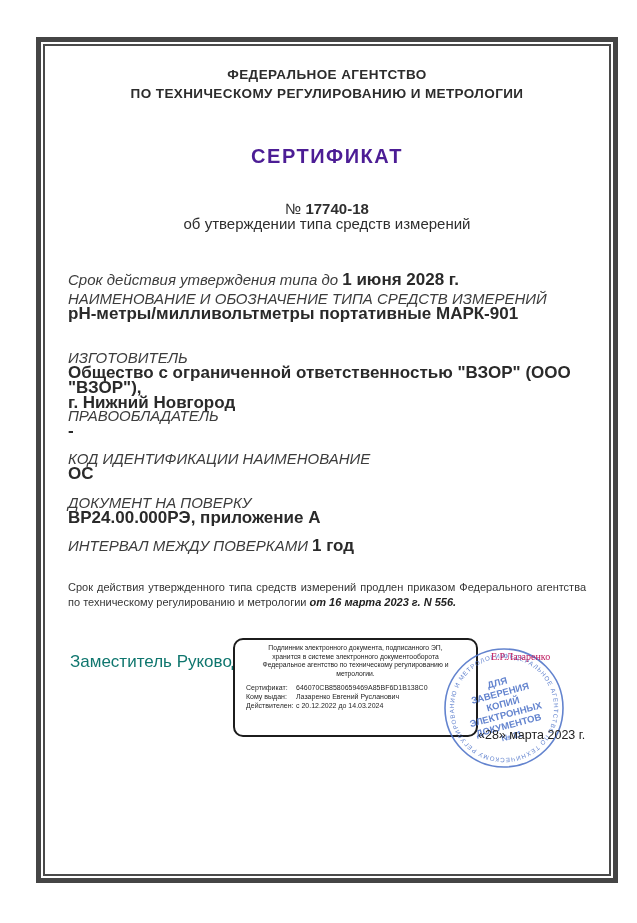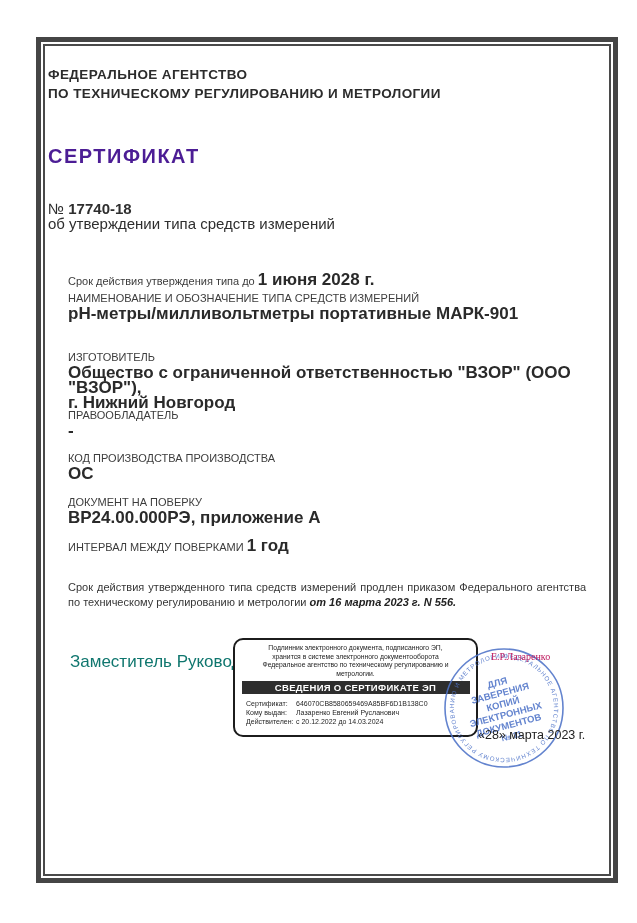--- a/index.html
+++ b/index.html
@@ -6,28 +6,28 @@
   body{
     width:637px;height:923px;position:relative;background:#ffffff;
     font-family:"Liberation Sans", sans-serif;color:#333;overflow:hidden;
   }
   .page{position:absolute;inset:0;background:#fff;}
   
   .frame{position:absolute;left:36px;top:37px;width:582px;height:846px;
     box-sizing:border-box;border:5px solid #454545;}
   .frame-inner{position:absolute;inset:2px;border:2px solid #4a4a4a;}
   .abs{position:absolute;}
-  .center{left:48px;width:558px;text-align:left;}
+  .center{left:48px;width:558px;text-align:center;}
   .org-line{font-weight:bold;font-size:13.5px;letter-spacing:.4px;color:#2c2c2c;}
   .cert-title{font-weight:bold;font-size:20px;letter-spacing:1.5px;color:#4c1d95;}
   .cert-sub{font-size:15px;color:#2e2e2e;margin-top:35px;}
   .cert-num{font-size:15px;color:#2e2e2e;}
   .cert-num b{font-weight:bold;}
   .body-text{left:68px;width:518px;font-size:11px;line-height:15px;color:#363636;}
-  .lbl{font-size:11px;color:#3c3c3c;}
+  .lbl{font-size:15px;color:#3c3c3c;font-style:italic;}
   .val{font-size:17px;font-weight:bold;color:#2a2a2a;}
   .para{text-align:justify;}
   .para b{color:#222;font-style:italic;}
   
   .sig-title{font-size:17px;color:#0f766e;}
   .sig-name{font-size:10px;color:#be185d;font-family:Liberation Serif, serif;}
   .sig-date{font-size:12.5px;color:#222;}
   
   .ep-box{left:233px;top:638px;width:245px;height:99px;background:#fff;
     box-sizing:border-box;border:2px solid #1c1c1c;border-radius:10px;
@@ -71,41 +71,40 @@
     <div class="val">Общество с ограниченной ответственностью "ВЗОР" (ООО "ВЗОР"),</div>
     <div class="val">г. Нижний Новгород</div>
   </div>
 
   <div class="abs body-text" style="top:408px">
     <div class="lbl">ПРАВООБЛАДАТЕЛЬ</div>
     <div class="val">-</div>
   </div>
 
   <div class="abs body-text" style="top:451px">
-    <div class="lbl">КОД ПРОИЗВОДСТВА ПРОИЗВОДСТВА</div>
+    <div class="lbl">КОД ИДЕНТИФИКАЦИИ НАИМЕНОВАНИЕ</div>
     <div class="val">ОС</div>
   </div>
 
   <div class="abs body-text" style="top:495px">
     <div class="lbl">ДОКУМЕНТ НА ПОВЕРКУ</div>
     <div class="val">ВР24.00.000РЭ, приложение А</div>
   </div>
 
   <div class="abs body-text" style="top:538px"><span class="lbl">ИНТЕРВАЛ МЕЖДУ ПОВЕРКАМИ </span><span class="val">1 год</span></div>
 
   <div class="abs body-text para" style="top:580px"><span>Срок действия утвержденного типа средств измерений продлен приказом Федерального агентства по техническому регулированию и метрологии </span><b>от 16 марта 2023 г. N 556.</b></div>
 
   <div class="abs sig-title" style="left:70px;top:652px">Заместитель Руководителя</div>
 
   <div class="abs ep-box">
     <div class="ep-head">Подлинник электронного документа, подписанного ЭП,</div>
     <div class="ep-head">хранится в системе электронного документооборота</div>
     <div class="ep-head">Федеральное агентство по техническому регулированию и</div>
     <div class="ep-head">метрологии.</div>
-    <div class="ep-bar">СВЕДЕНИЯ О СЕРТИФИКАТЕ ЭП</div>
     <div class="ep-rows">
       <div class="ep-row"><span class="k">Сертификат:</span><span>646070CB8580659469A85BF6D1B138C0</span></div>
       <div class="ep-row"><span class="k">Кому выдан:</span><span>Лазаренко Евгений Русланович</span></div>
       <div class="ep-row"><span class="k">Действителен:</span><span>с 20.12.2022 до 14.03.2024</span></div>
     </div>
   </div>
 
   <svg class="abs stamp" viewBox="0 0 126 126">
     <defs>
       <path id="ringPath" d="M 63,13 A 50,50 0 1 1 62.99,13" fill="none"></path>

